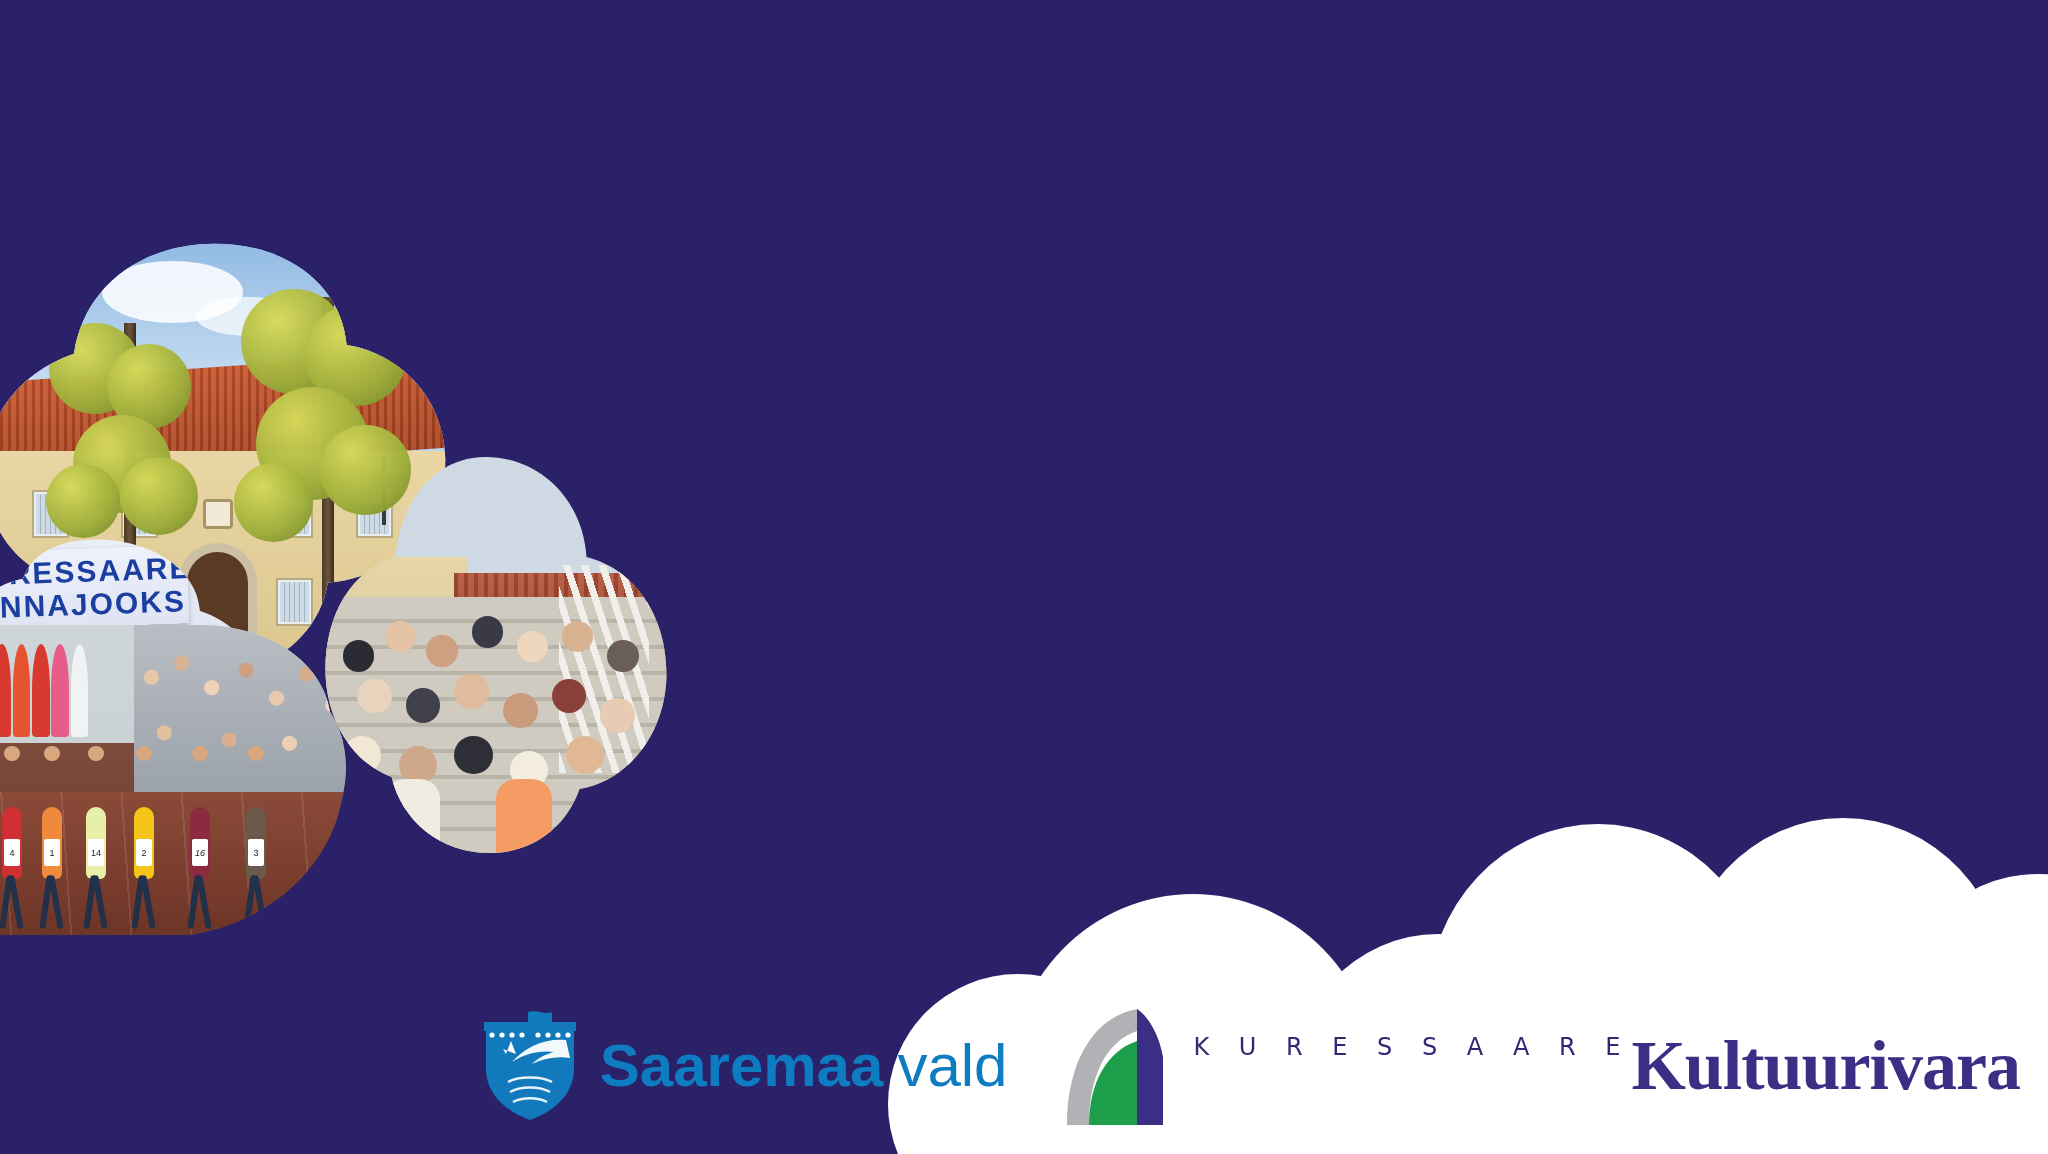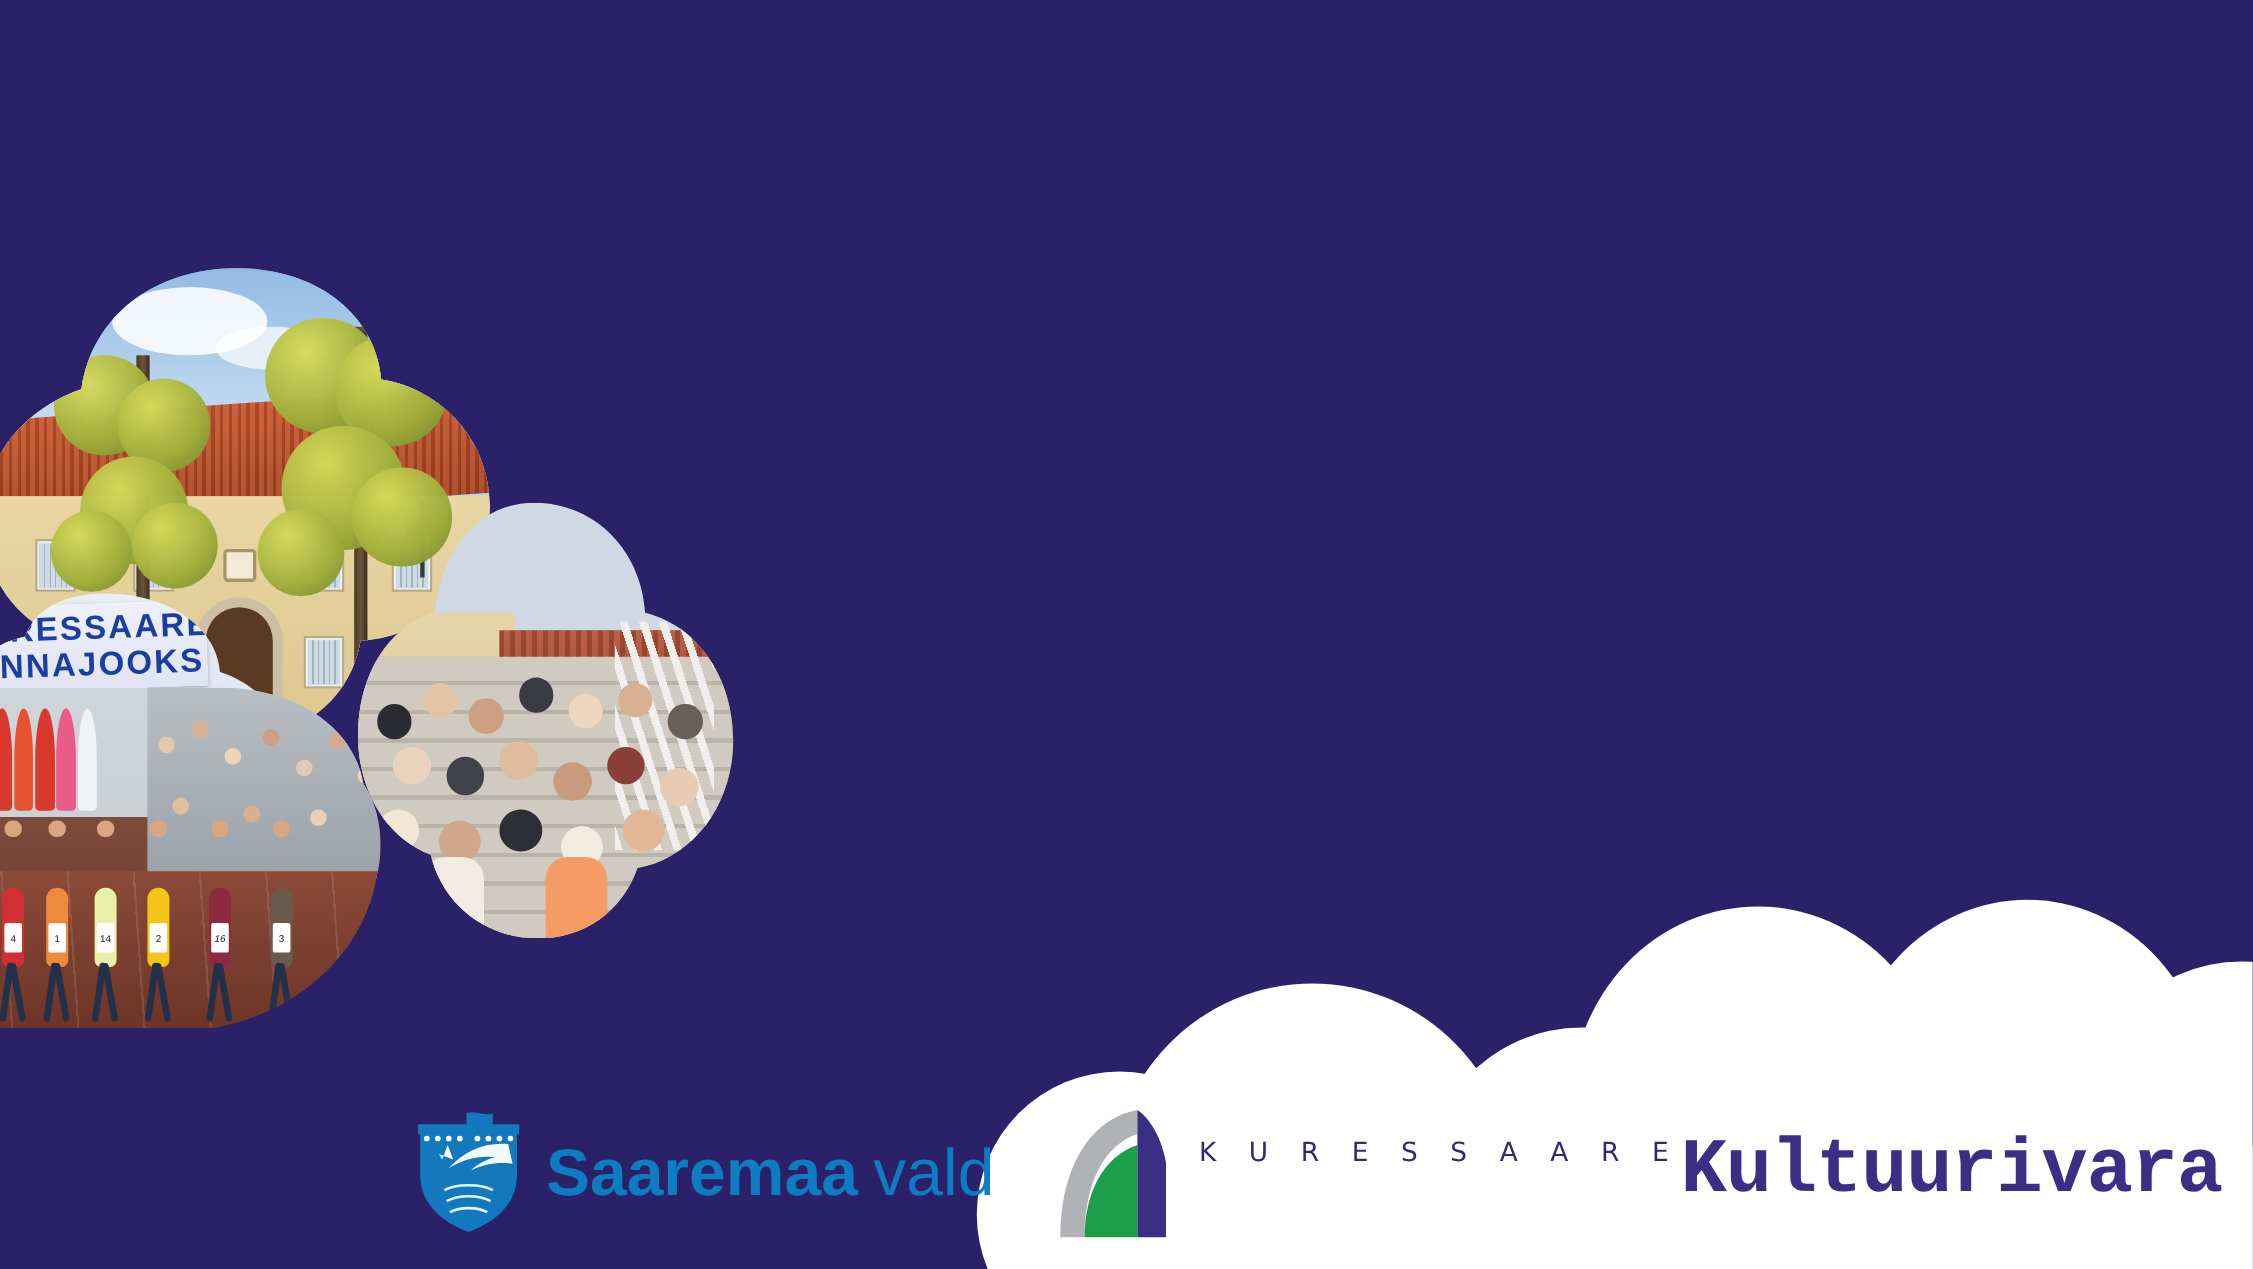--- a/index.html
+++ b/index.html
@@ -168,21 +168,21 @@
      font-size:60px;color:#0d7cc0;line-height:1;white-space:nowrap;}
   .sv-text b{font-weight:700;}
   .sv-text span{font-weight:300;margin-left:14px;}
 
   
   .kv-mark{width:112px;height:118px;margin-right:14px;}
   .kv-words{display:flex;flex-direction:row;justify-content:center;}
   .kv-top{font-family:"DejaVu Sans","Liberation Sans",sans-serif;
      font-size:24px;letter-spacing:11px;color:#2f2a76;font-weight:400;
      margin-bottom:2px;margin-left:4px;}
-  .kv-main{font-family:Liberation Mono, monospace;
+  .kv-main{font-family:Liberation Serif, serif;
      font-size:70px;font-weight:700;color:#3a2f84;line-height:.95;letter-spacing:-1px;}
 </style>
 </head>
 <body>
 
 <div class="poster">
 
   <svg class="clip-svg" aria-hidden="true">
     <defs>
       <clipPath id="cloudTownhall" clipPathUnits="objectBoundingBox">

